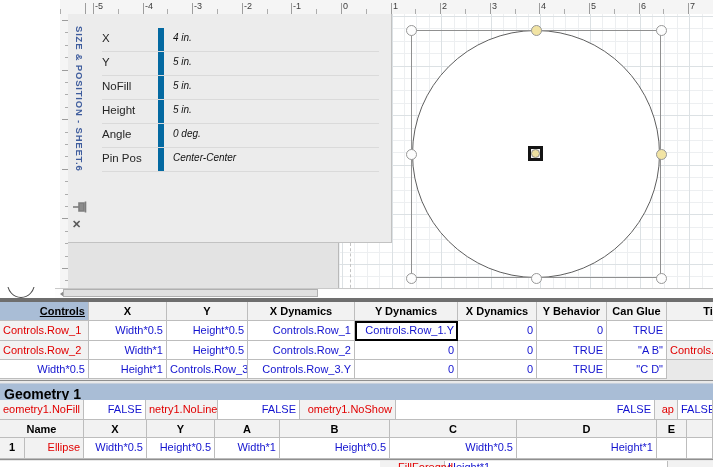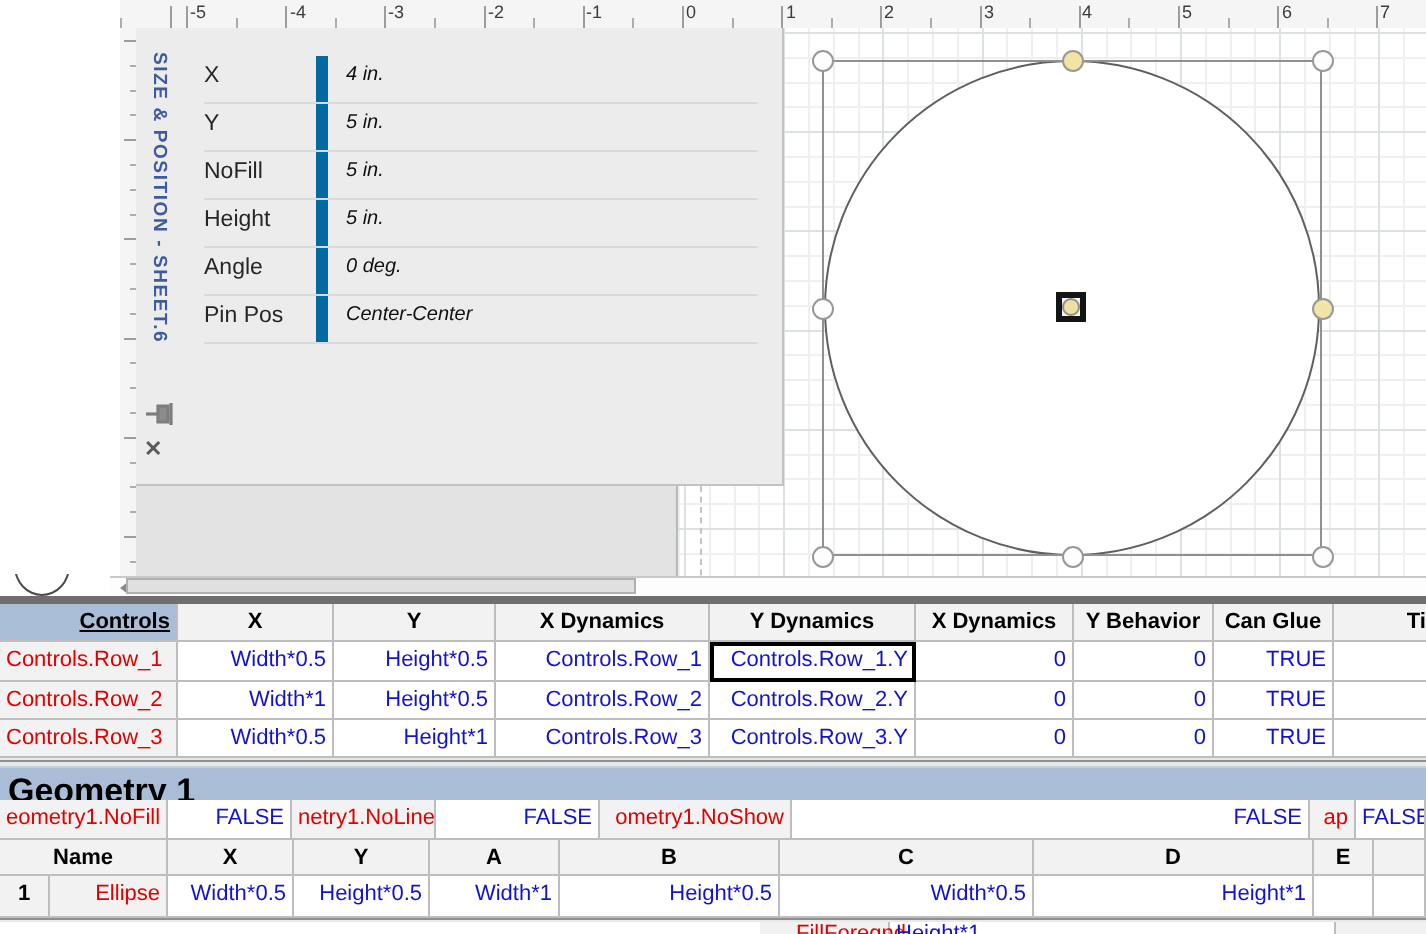--- a/index.html
+++ b/index.html
@@ -60,21 +60,21 @@
     overflow:hidden;background:#fff;line-height:14px;}
   .c-hdr{background:#f2f2f2;font-weight:bold;text-align:center;color:#000;}
   .c-sec{background:#a9bdd6;font-weight:bold;text-align:right;padding-left:4px;color:#000;text-decoration:underline;}
   .c-lbl{background:#f2f2f2;color:#e10000;}
   .c-val{color:#1313cf;text-align:right;}
   .r-align{text-align:right;}
   .sel{outline:2px solid #000;outline-offset:-2px;}
   #ctl-wrap{position:absolute;left:0;top:0;width:713px;height:78px;overflow:hidden;border-bottom:1px solid #8f8f8f;box-sizing:content-box;}
   #ctl-grid{width:757px;grid-template-columns:89px 78px 81px 107px 103px 79px 70px 60px 90px;grid-template-rows:19px 20px 19px 19px;}
   #geo-hdr{position:absolute;left:0;top:81px;width:713px;height:17px;background:#a9bdd6;border-top:1px solid #c6cfdc;
-    font-size:17px;font-weight:bold;padding:2px 0 0 4px;box-sizing:border-box;}
+    font-size:14px;font-weight:bold;padding:2px 0 0 4px;box-sizing:border-box;}
   #geo-flags{position:absolute;left:0;top:98px;width:713px;grid-template-columns:84px 62px 72px 82px 96px 259px 23px 35px;grid-template-rows:20px;}
   #geo-cols{position:absolute;left:0;top:118px;width:713px;grid-template-columns:84px 63px 68px 65px 110px 127px 140px 30px 26px;grid-template-rows:18px;}
   #geo-row{position:absolute;left:0;top:136px;width:713px;grid-template-columns:25px 59px 63px 68px 65px 110px 127px 140px 30px 26px;grid-template-rows:21px;border-bottom:1px solid #8f8f8f;}
   #partial-row{position:absolute;left:0;top:159px;width:713px;height:6px;overflow:hidden;background:#fff;}
   #partial-row .plabelbg{position:absolute;left:380px;top:0;width:64px;height:16px;background:#f2f2f2;border-right:1px solid #bdbdbd;}
   #partial-row .pred{position:absolute;left:398px;top:0;font-size:11px;color:#e10000;}
   #partial-row .pblue{position:absolute;left:448px;top:0;font-size:11px;color:#1313cf;}
   #partial-row .pgray{position:absolute;left:667px;top:0;width:46px;height:16px;background:#f2f2f2;border-left:1px solid #bdbdbd;}
 </style>
 </head>
@@ -197,21 +197,20 @@
         <div class="cell c-val sel">Controls.Row_1.Y</div>
         <div class="cell c-val">0</div>
         <div class="cell c-val">0</div>
         <div class="cell c-val">TRUE</div>
         <div class="cell c-val">"X Y"</div>
 
         <div class="cell c-lbl">Controls.Row_2</div>
         <div class="cell c-val">Width*1</div>
         <div class="cell c-val">Height*0.5</div>
         <div class="cell c-val">Controls.Row_2</div>
-        <div class="cell c-val">Controls.Row_2.Y</div>
         <div class="cell c-val">0</div>
         <div class="cell c-val">0</div>
         <div class="cell c-val">TRUE</div>
         <div class="cell c-val">"A B"</div>
 
         <div class="cell c-lbl">Controls.Row_3</div>
         <div class="cell c-val">Width*0.5</div>
         <div class="cell c-val">Height*1</div>
         <div class="cell c-val">Controls.Row_3</div>
         <div class="cell c-val">Controls.Row_3.Y</div>

